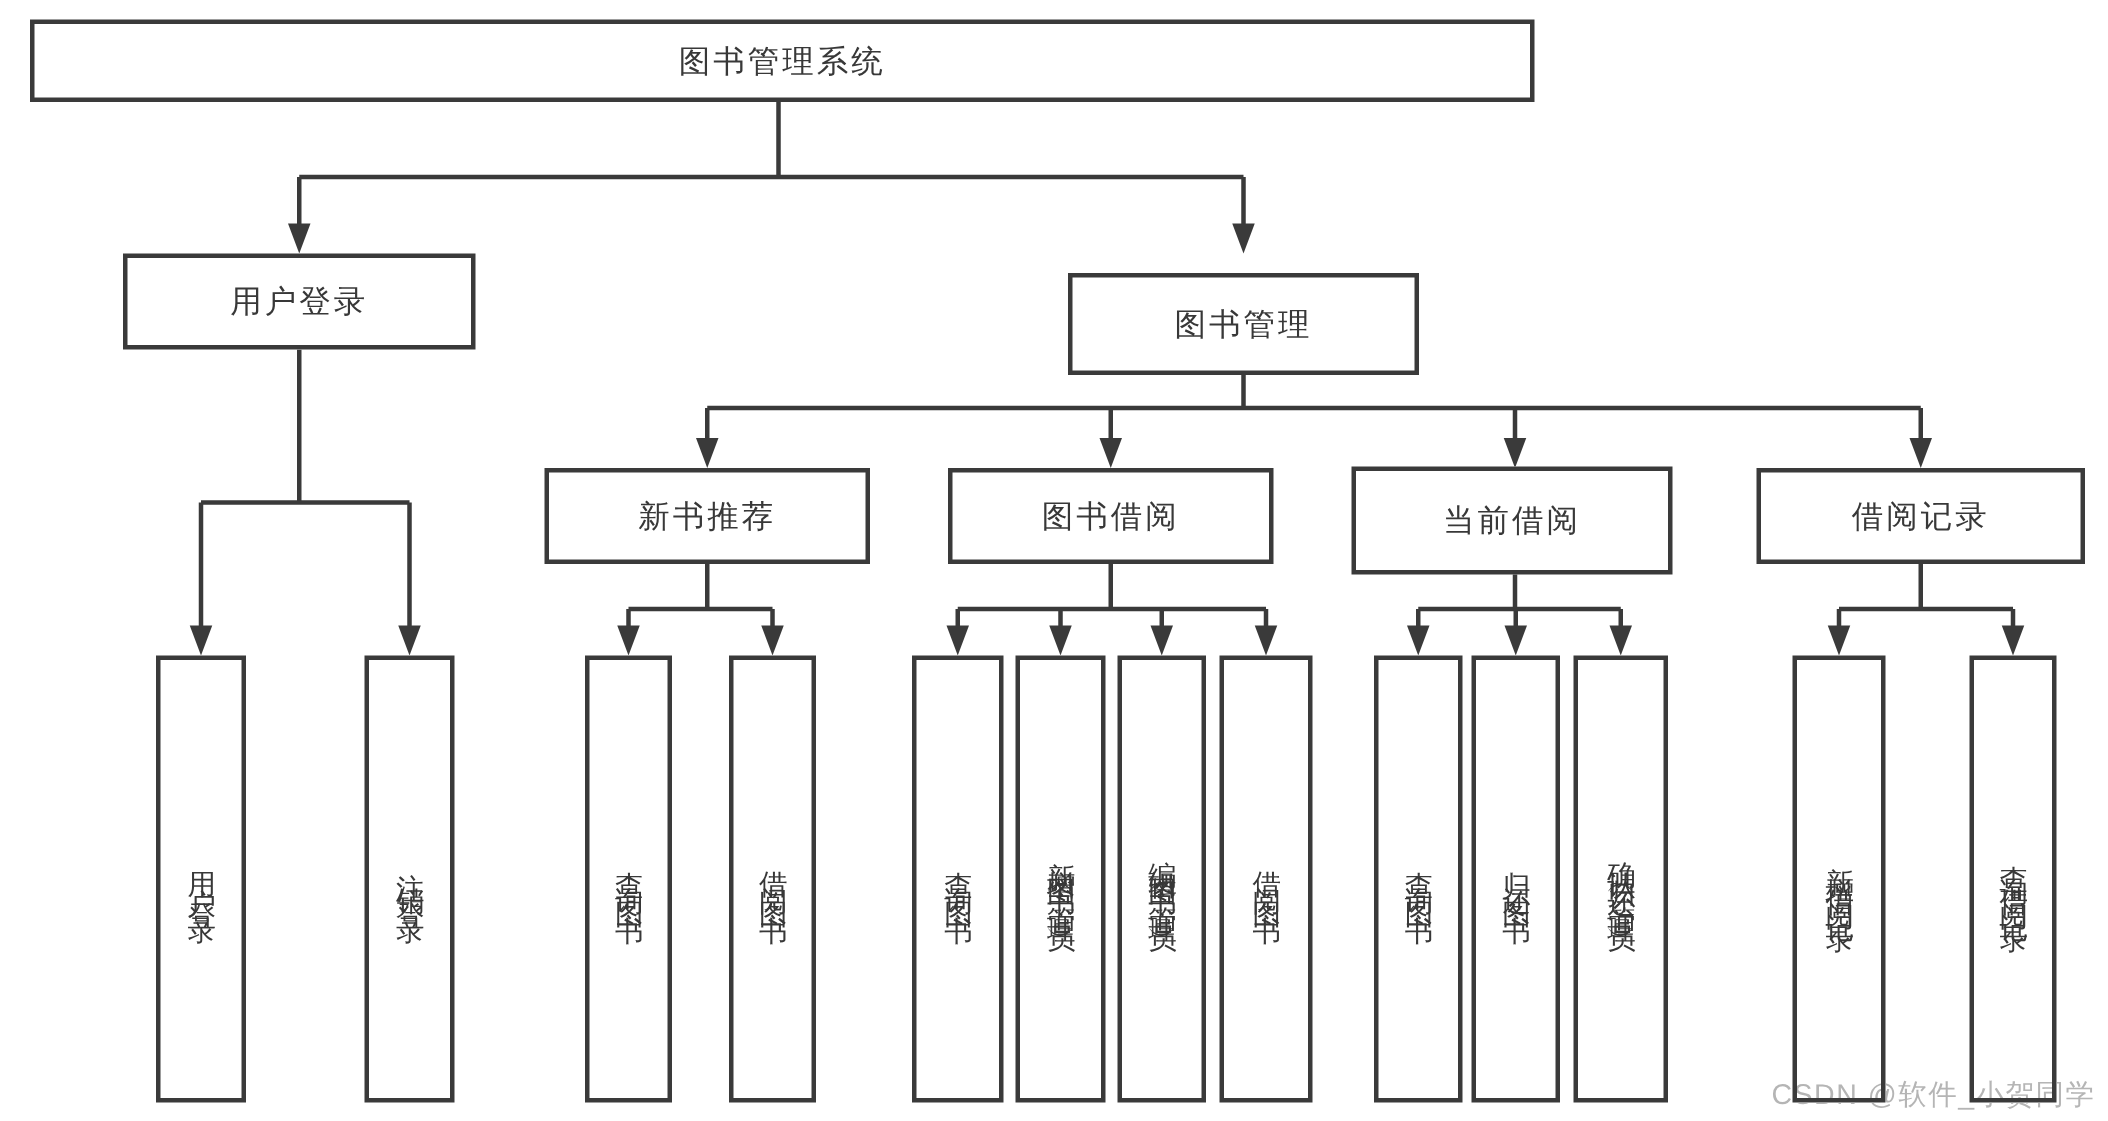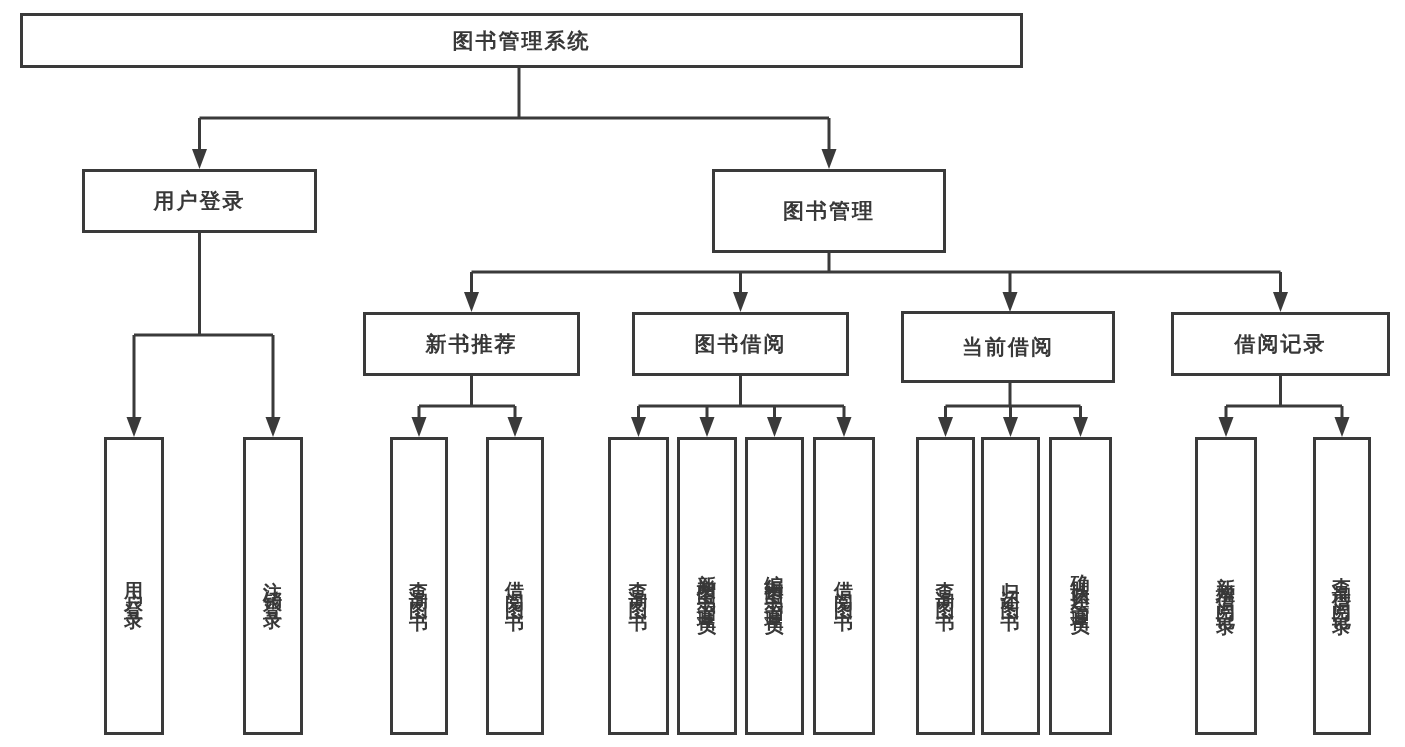--- a/index.html
+++ b/index.html
@@ -5,21 +5,21 @@
   html,body{margin:0;padding:0;background:#fff;}
   .stage{
     position:relative;width:1405px;height:747px;background:#ffffff;overflow:hidden;
     font-family:"Liberation Sans","DejaVu Sans",sans-serif;
   }
   svg.wires{position:absolute;left:0;top:0;z-index:1;}
   .node{
     position:absolute;box-sizing:border-box;z-index:2;
     border:3px solid #3a3a3a;background:#ffffff;color:#383838;
     display:flex;align-items:center;justify-content:center;
-    font-size:21px;letter-spacing:2px;white-space:nowrap;font-weight:bold;
+    font-size:21px;letter-spacing:2px;white-space:nowrap;
   }
   .vnode{
     writing-mode:vertical-rl;text-orientation:mixed;
     font-size:19px;letter-spacing:10px;white-space:normal;
     line-height:1;padding:6px 0;
   }
   .watermark{
     position:absolute;right:8px;bottom:4px;z-index:5;
     color:#b5b5b5;font-size:19px;letter-spacing:1px;
     mix-blend-mode:darken;
@@ -66,21 +66,21 @@
       <polygon points="1003,417 1018,417 1010.5,437"></polygon>
       <polygon points="1073,417 1088,417 1080.5,437"></polygon>
       <polygon points="1218.5,417 1233.5,417 1226,437"></polygon>
       <polygon points="1334.5,417 1349.5,417 1342,437"></polygon>
     </g>
   </svg>
 
   <div class="node" style="left:20px;top:13px;width:1003px;height:55px;">图书管理系统</div>
 
   <div class="node" style="left:82px;top:169px;width:235px;height:64px;">用户登录</div>
-  <div class="node" style="left:712px;top:169px;width:234px;height:84px;">图书管理</div>
+  <div class="node" style="left:712px;top:182px;width:234px;height:68px;">图书管理</div>
 
   <div class="node" style="left:632px;top:312px;width:217px;height:64px;">图书借阅</div>
   <div class="node" style="left:363px;top:312px;width:217px;height:64px;">新书推荐</div>
   <div class="node" style="left:901px;top:311px;width:214px;height:72px;">当前借阅</div>
   <div class="node" style="left:1171px;top:312px;width:219px;height:64px;">借阅记录</div>
 
   <div class="node vnode" style="left:104px;top:437px;width:60px;height:298px;">用户登录</div>
   <div class="node vnode" style="left:243px;top:437px;width:60px;height:298px;">注销登录</div>
 
   <div class="node vnode" style="left:390px;top:437px;width:58px;height:298px;">查询图书</div>
@@ -91,14 +91,15 @@
   <div class="node vnode" style="left:745px;top:437px;width:59px;height:298px;letter-spacing:6px;">编辑图书（管理员）</div>
   <div class="node vnode" style="left:813px;top:437px;width:62px;height:298px;">借阅图书</div>
 
   <div class="node vnode" style="left:916px;top:437px;width:59px;height:298px;">查询图书</div>
   <div class="node vnode" style="left:981px;top:437px;width:59px;height:298px;">归还图书</div>
   <div class="node vnode" style="left:1049px;top:437px;width:63px;height:298px;letter-spacing:6px;">确认归还（管理员）</div>
 
   <div class="node vnode" style="left:1195px;top:437px;width:62px;height:298px;letter-spacing:8px;">新增借阅记录</div>
   <div class="node vnode" style="left:1313px;top:437px;width:58px;height:298px;letter-spacing:8px;">查询借阅记录</div>
 
+  <div class="watermark">CSDN @软件_小贺同学</div>
 
 </div>
 
 </body></html>

